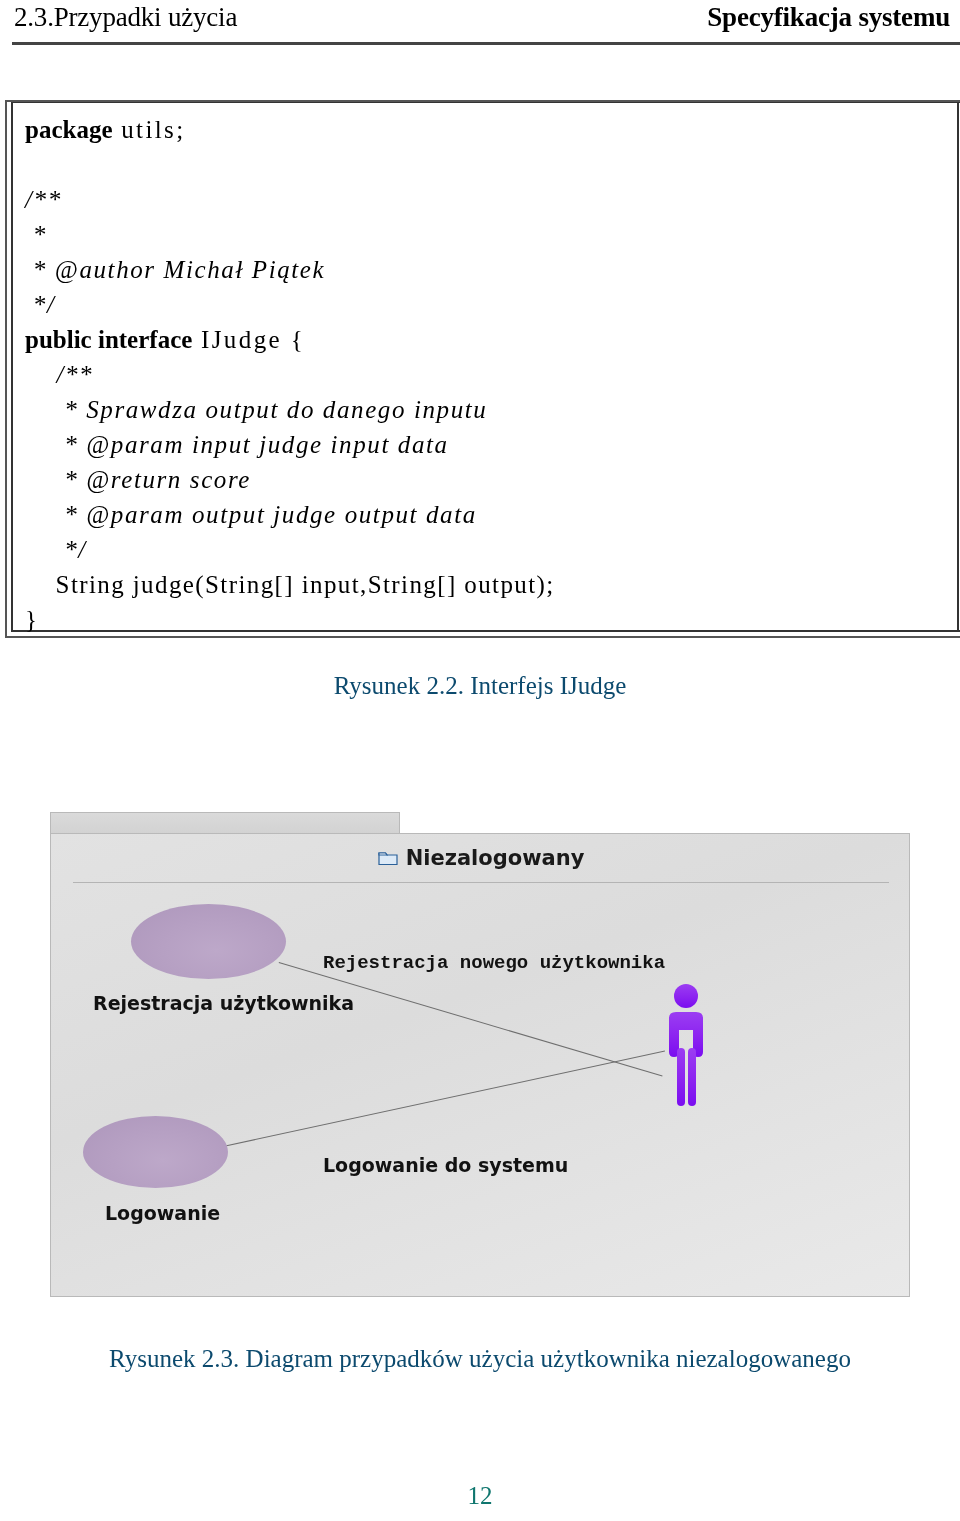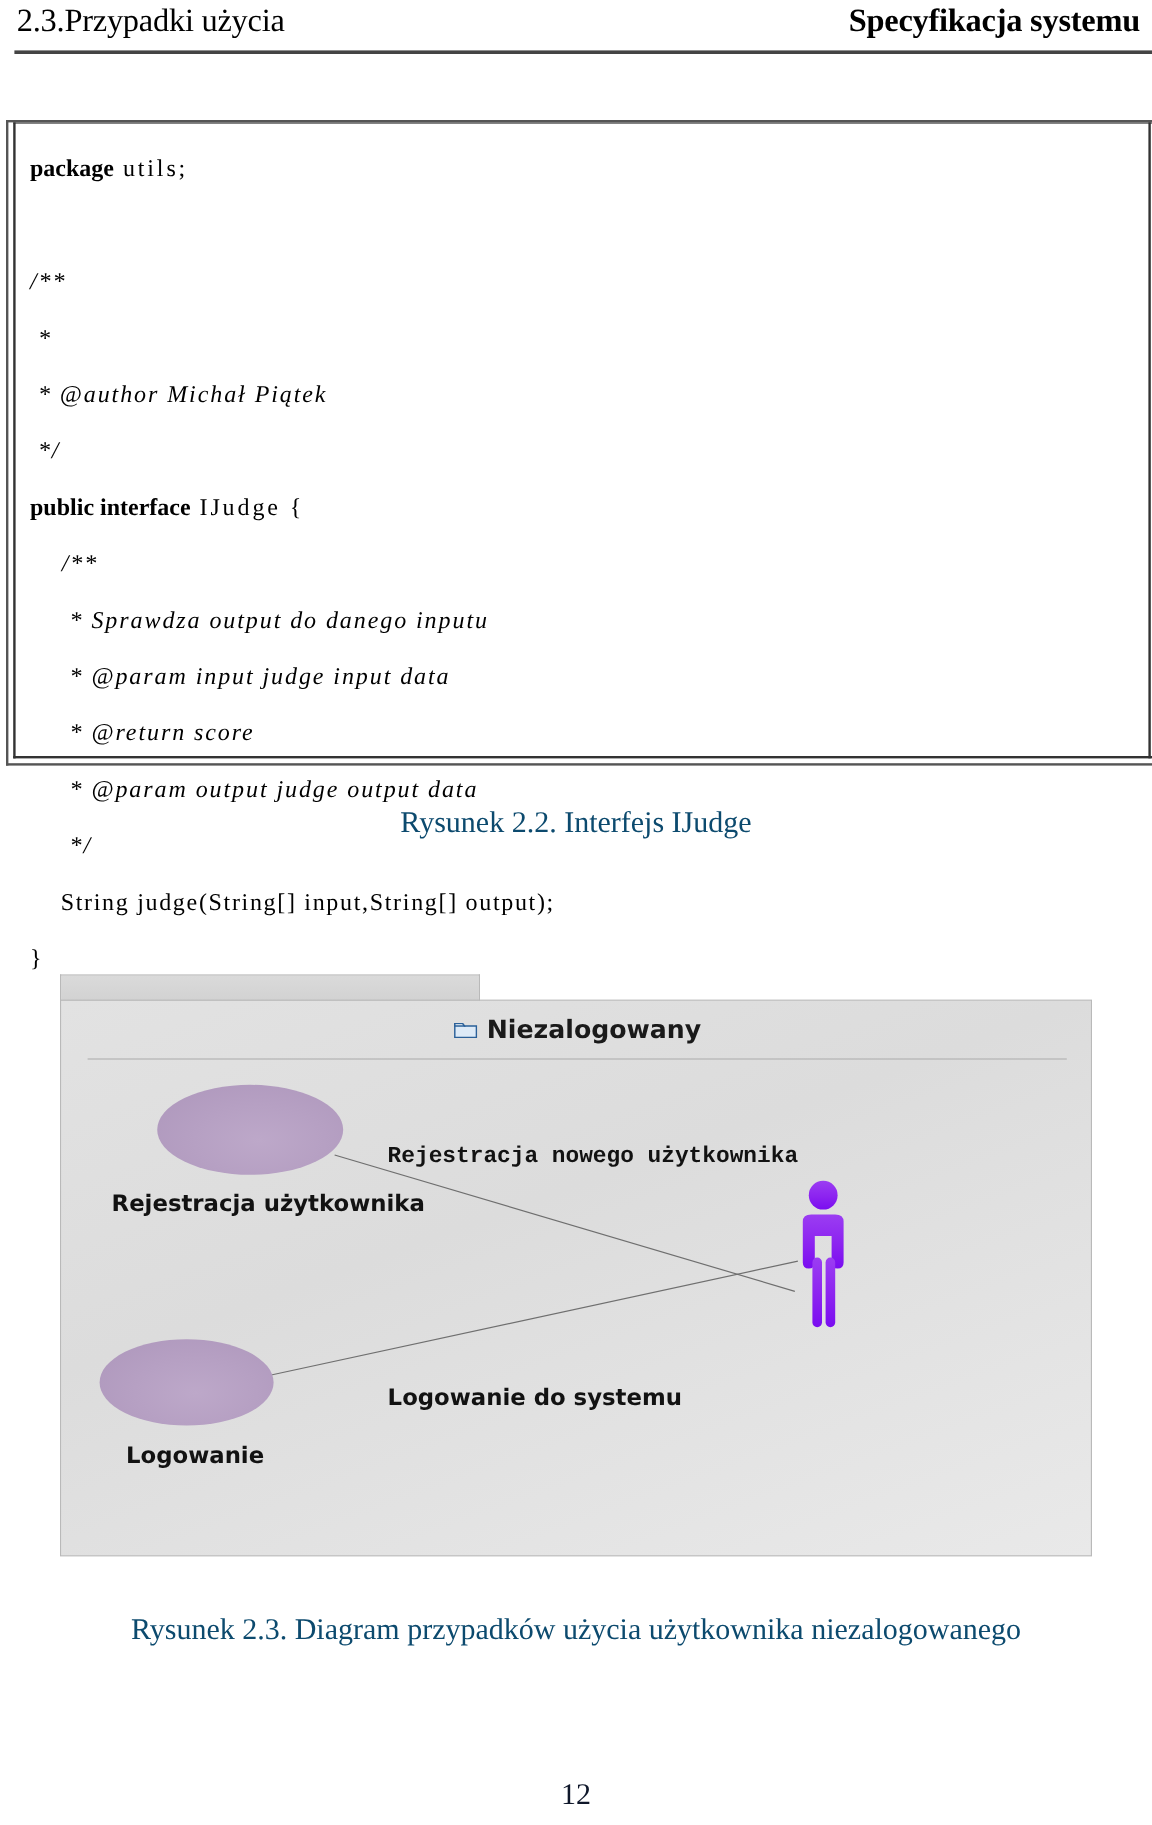--- a/index.html
+++ b/index.html
@@ -95,22 +95,21 @@
   .code-body {
     position: absolute;
     left: 20px;
     top: 12px;
     width: 920px;
   }
   .code-line {
     height: 35px;
     line-height: 35px;
     white-space: pre;
-    font-size: 20px;
-    margin-top: 12px;
+    font-size: 25px;
   }
   
   .kw {
     font-family: "Liberation Serif", "DejaVu Serif", serif;
     font-weight: bold;
     letter-spacing: 0px;
   }
   .id {
     font-family: "Liberation Serif", "DejaVu Serif", serif;
     letter-spacing: 2.4px;
@@ -262,21 +261,21 @@
   #uml-actor svg { display: block; }
 
   
   #page-number {
     position: absolute;
     left: 0;
     top: 1482px;
     width: 960px;
     text-align: center;
     font-size: 25px;
-    color: #0f172a;
+    color: #0f766e;
   }
 </style>
 </head>
 <body>
 
 <div id="page-header">
   <div class="hdr-left">2.3.Przypadki użycia</div>
   <div class="hdr-right">Specyfikacja systemu</div>
   <div class="hdr-rule"></div>
 </div>

